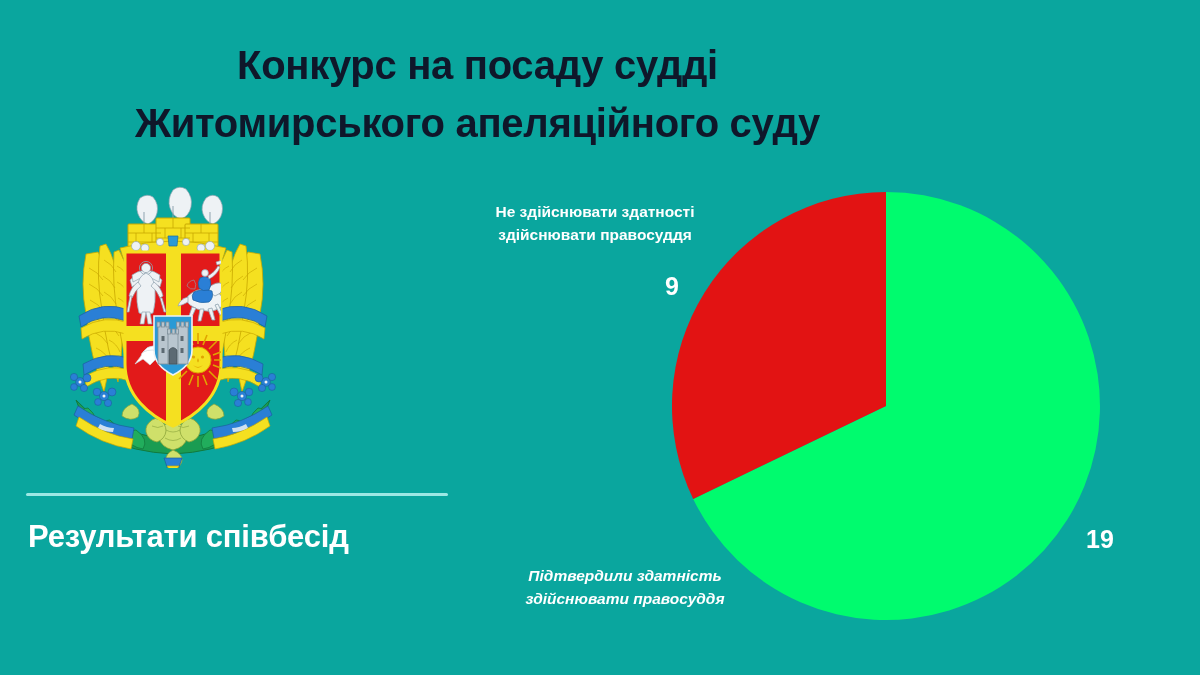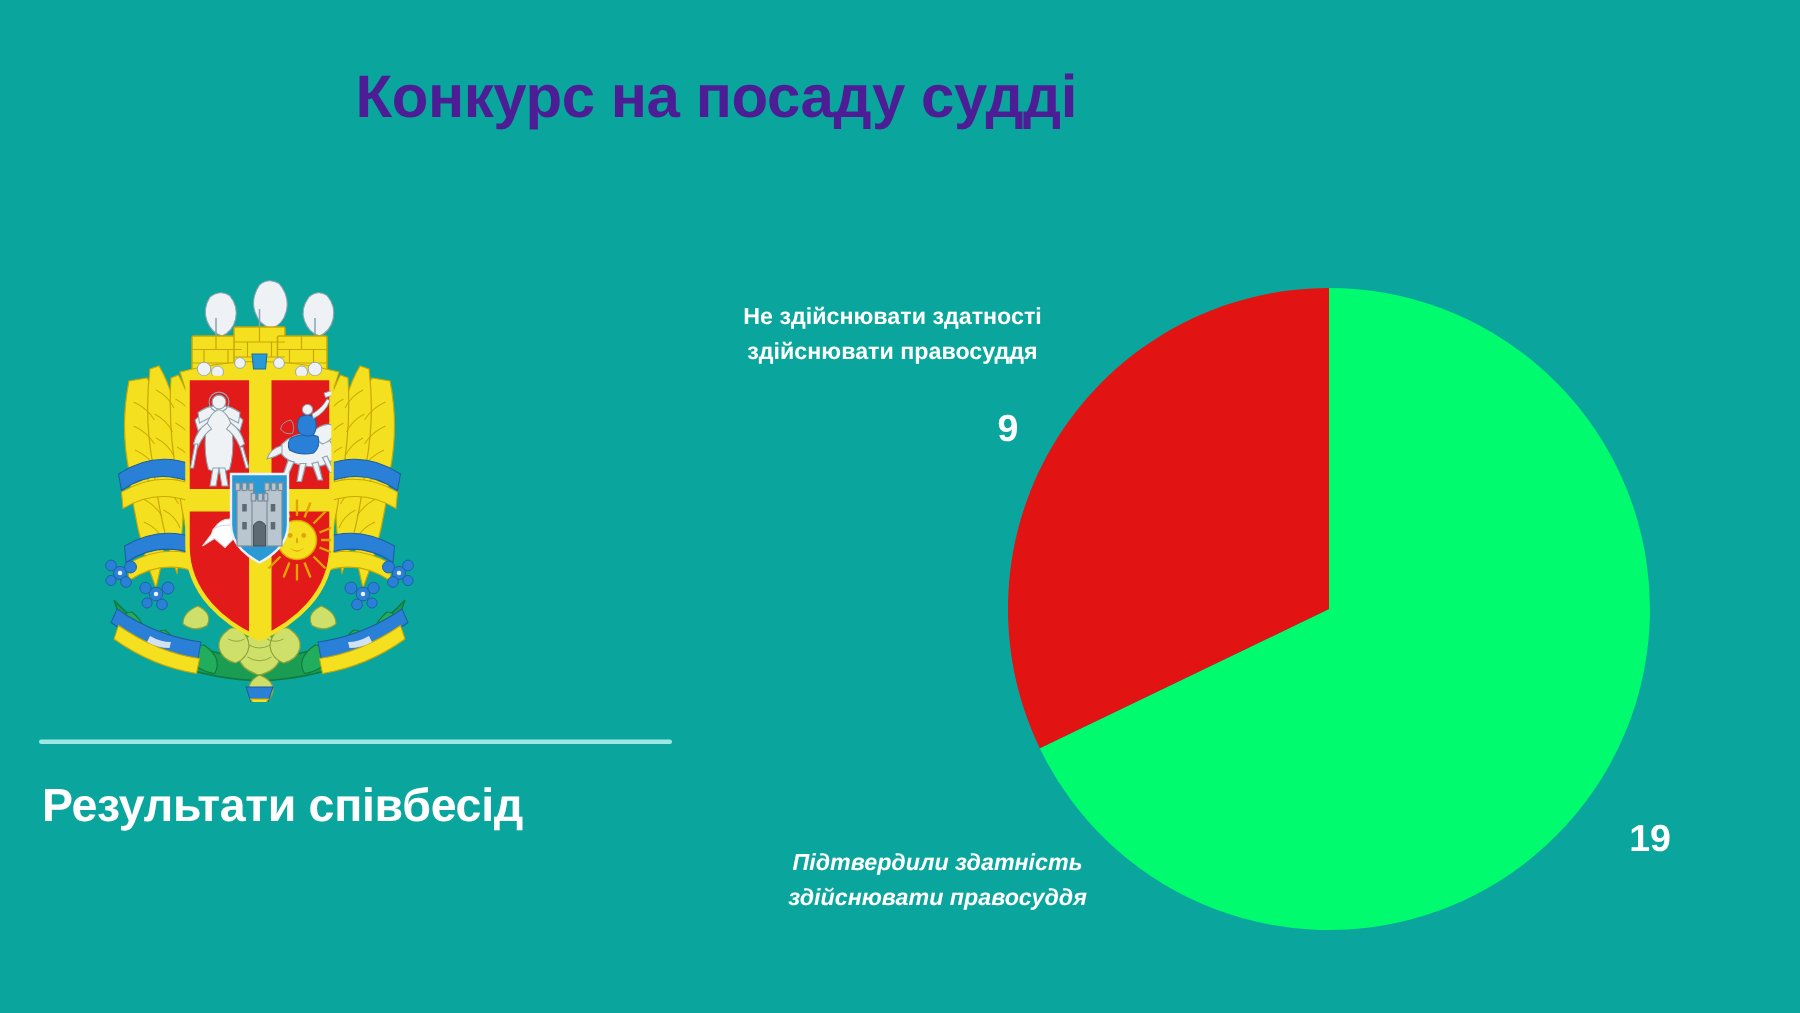--- a/index.html
+++ b/index.html
@@ -18,21 +18,21 @@
     -webkit-font-smoothing: antialiased;
   }
 
   
   #title-block {
     position: absolute;
     left: 0;
     top: 36px;
     width: 955px;
     text-align: center;
-    color: #4c1d95;
+    color: #0f172a;
     font-weight: bold;
     font-size: 40px;
     line-height: 1.45;
     letter-spacing: -0.3px;
   }
   #title-block .tline { display: block; white-space: nowrap; }
 
   
   #emblem-wrap {
     position: absolute;
@@ -88,29 +88,30 @@
   #label-red   { left: 455px; top: 200px; width: 280px; }
   #label-green { left: 470px; top: 564px; width: 310px; font-style: italic; }
 
   .pie-value {
     position: absolute;
     color: #ffffff;
     font-weight: bold;
     font-size: 25px;
   }
   #value-red   { left: 632px; top: 272px; width: 80px; text-align: center; }
-  #value-green { left: 1055px; top: 525px; width: 90px; text-align: center; margin-top: 20px; }
+  #value-green { left: 1055px; top: 525px; width: 90px; text-align: center; }
 </style>
 </head>
 <body>
 
 <div id="stage" style="background: rgb(10, 166, 158);">
 
   <div id="title-block">
     <span class="tline">Конкурс на посаду судді</span>
+    <span class="tline">Житомирського апеляційного суду</span>
   </div>
 
   <div id="emblem-wrap">
     <svg viewBox="0 0 250 300" xmlns="http://www.w3.org/2000/svg">
       <defs>
         <clipPath id="shieldClip">
           <path d="M77 84 H173 V196 C173 228 148 248 125 258 C102 248 77 228 77 196 Z"></path>
         </clipPath>
       </defs>
 

